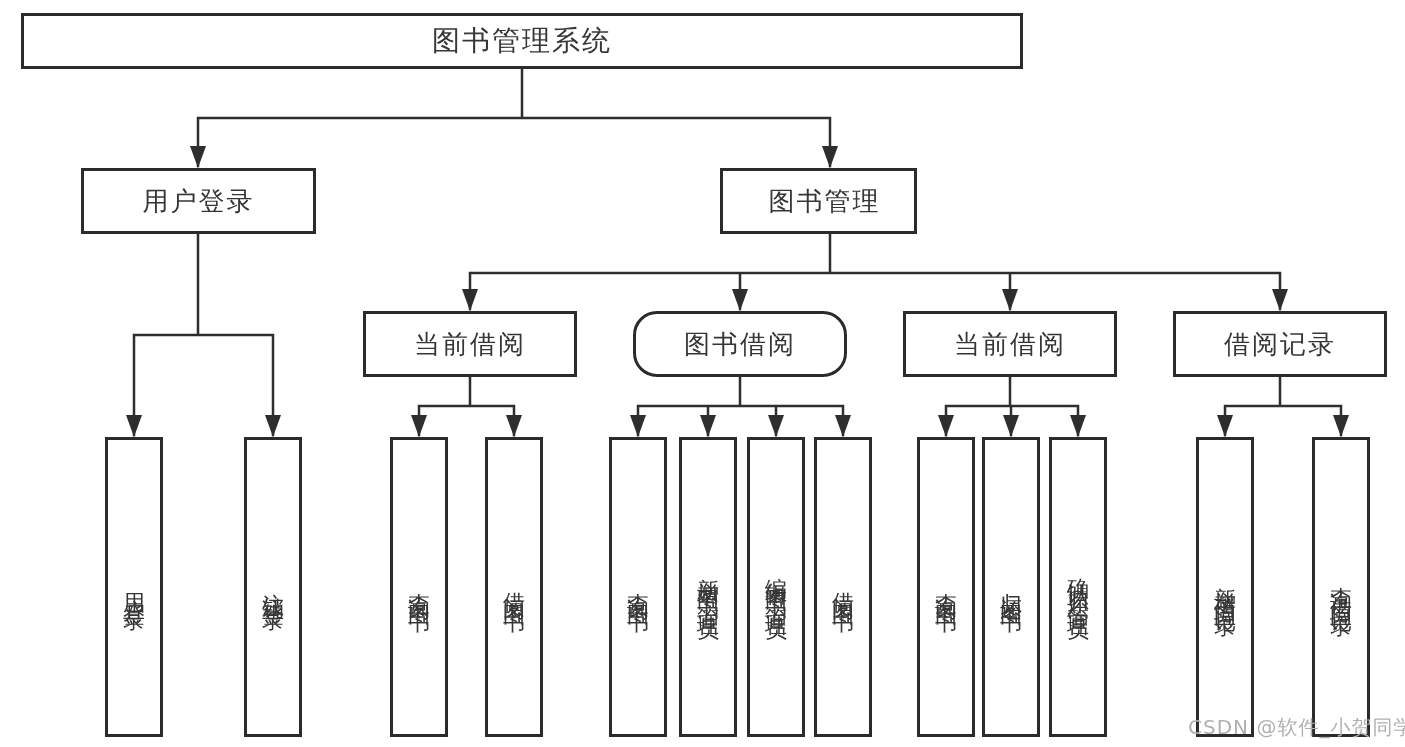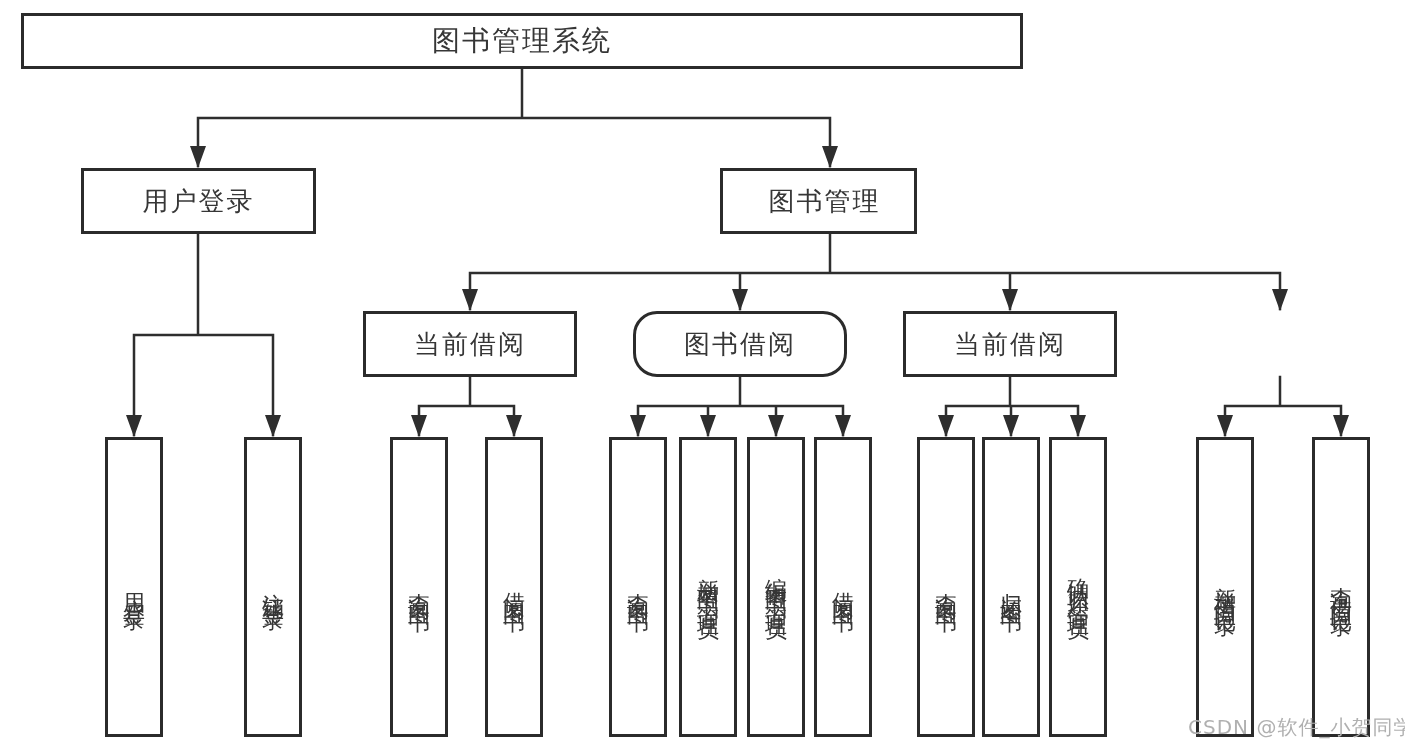--- a/index.html
+++ b/index.html
@@ -86,20 +86,21 @@
   </svg>
 
   <div class="node root-node" style="left:21px; top:13px; width:1002px; height:56px;">图书管理系统</div>
 
   <div class="node branch-node" style="left:81px; top:168px; width:235px; height:66px;">用户登录</div>
   <div class="node branch-node" style="left:720px; top:168px; width:197px; height:66px;padding-left:12px;">图书管理</div>
 
   <div class="node branch-node" style="left:363px; top:311px; width:214px; height:66px;">当前借阅</div>
   <div class="node branch-node" style="left:633px; top:311px; width:214px; height:66px;border-radius:24px;">图书借阅</div>
   <div class="node branch-node" style="left:903px; top:311px; width:214px; height:66px;">当前借阅</div>
+  <div class="node branch-node" style="left:1173px; top:311px; width:214px; height:66px;">借阅记录</div>
 
   <div class="node leaf-node" style="left:105px; top:437px; width:58px; height:300px;">用户登录</div>
   <div class="node leaf-node" style="left:244px; top:437px; width:58px; height:300px;">注销登录</div>
 
   <div class="node leaf-node" style="left:390px; top:437px; width:58px; height:300px;">查询图书</div>
   <div class="node leaf-node" style="left:485px; top:437px; width:58px; height:300px;">借阅图书</div>
 
   <div class="node leaf-node" style="left:609px; top:437px; width:58px; height:300px;">查询图书</div>
   <div class="node leaf-node" style="left:679px; top:437px; width:58px; height:300px;">新增图书（管理员）</div>
   <div class="node leaf-node" style="left:747px; top:437px; width:58px; height:300px;">编辑图书（管理员）</div>

